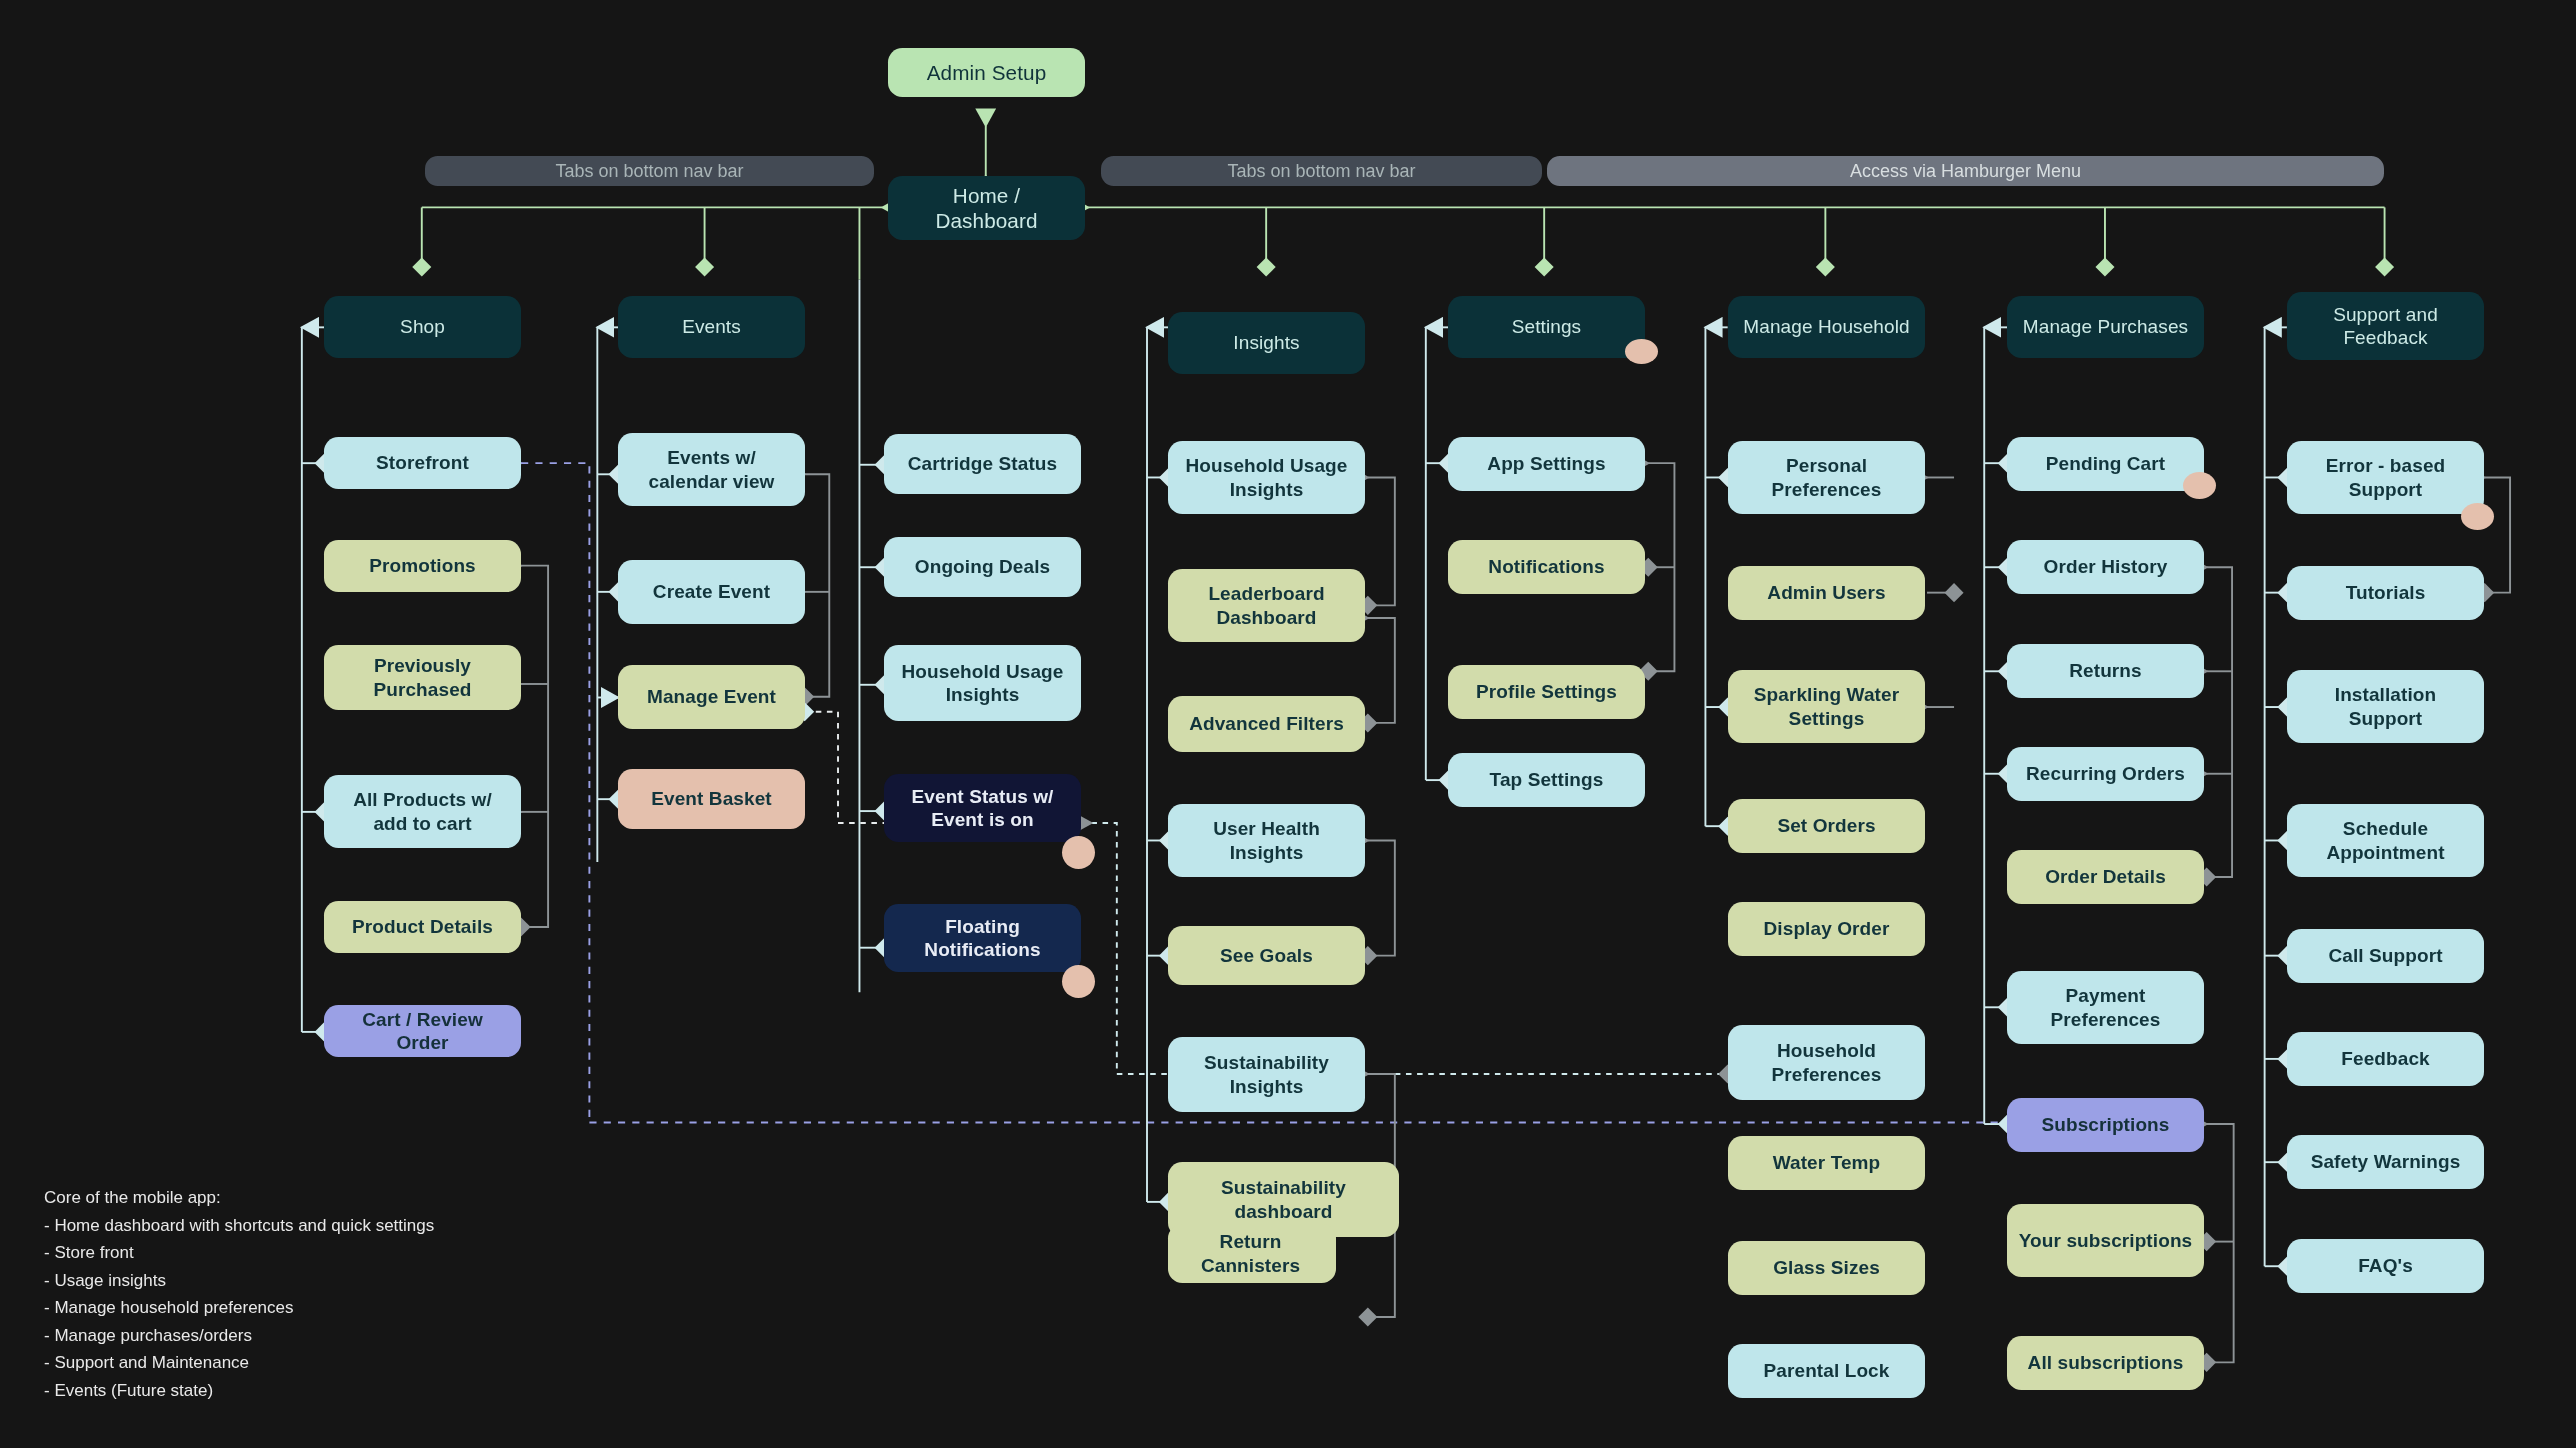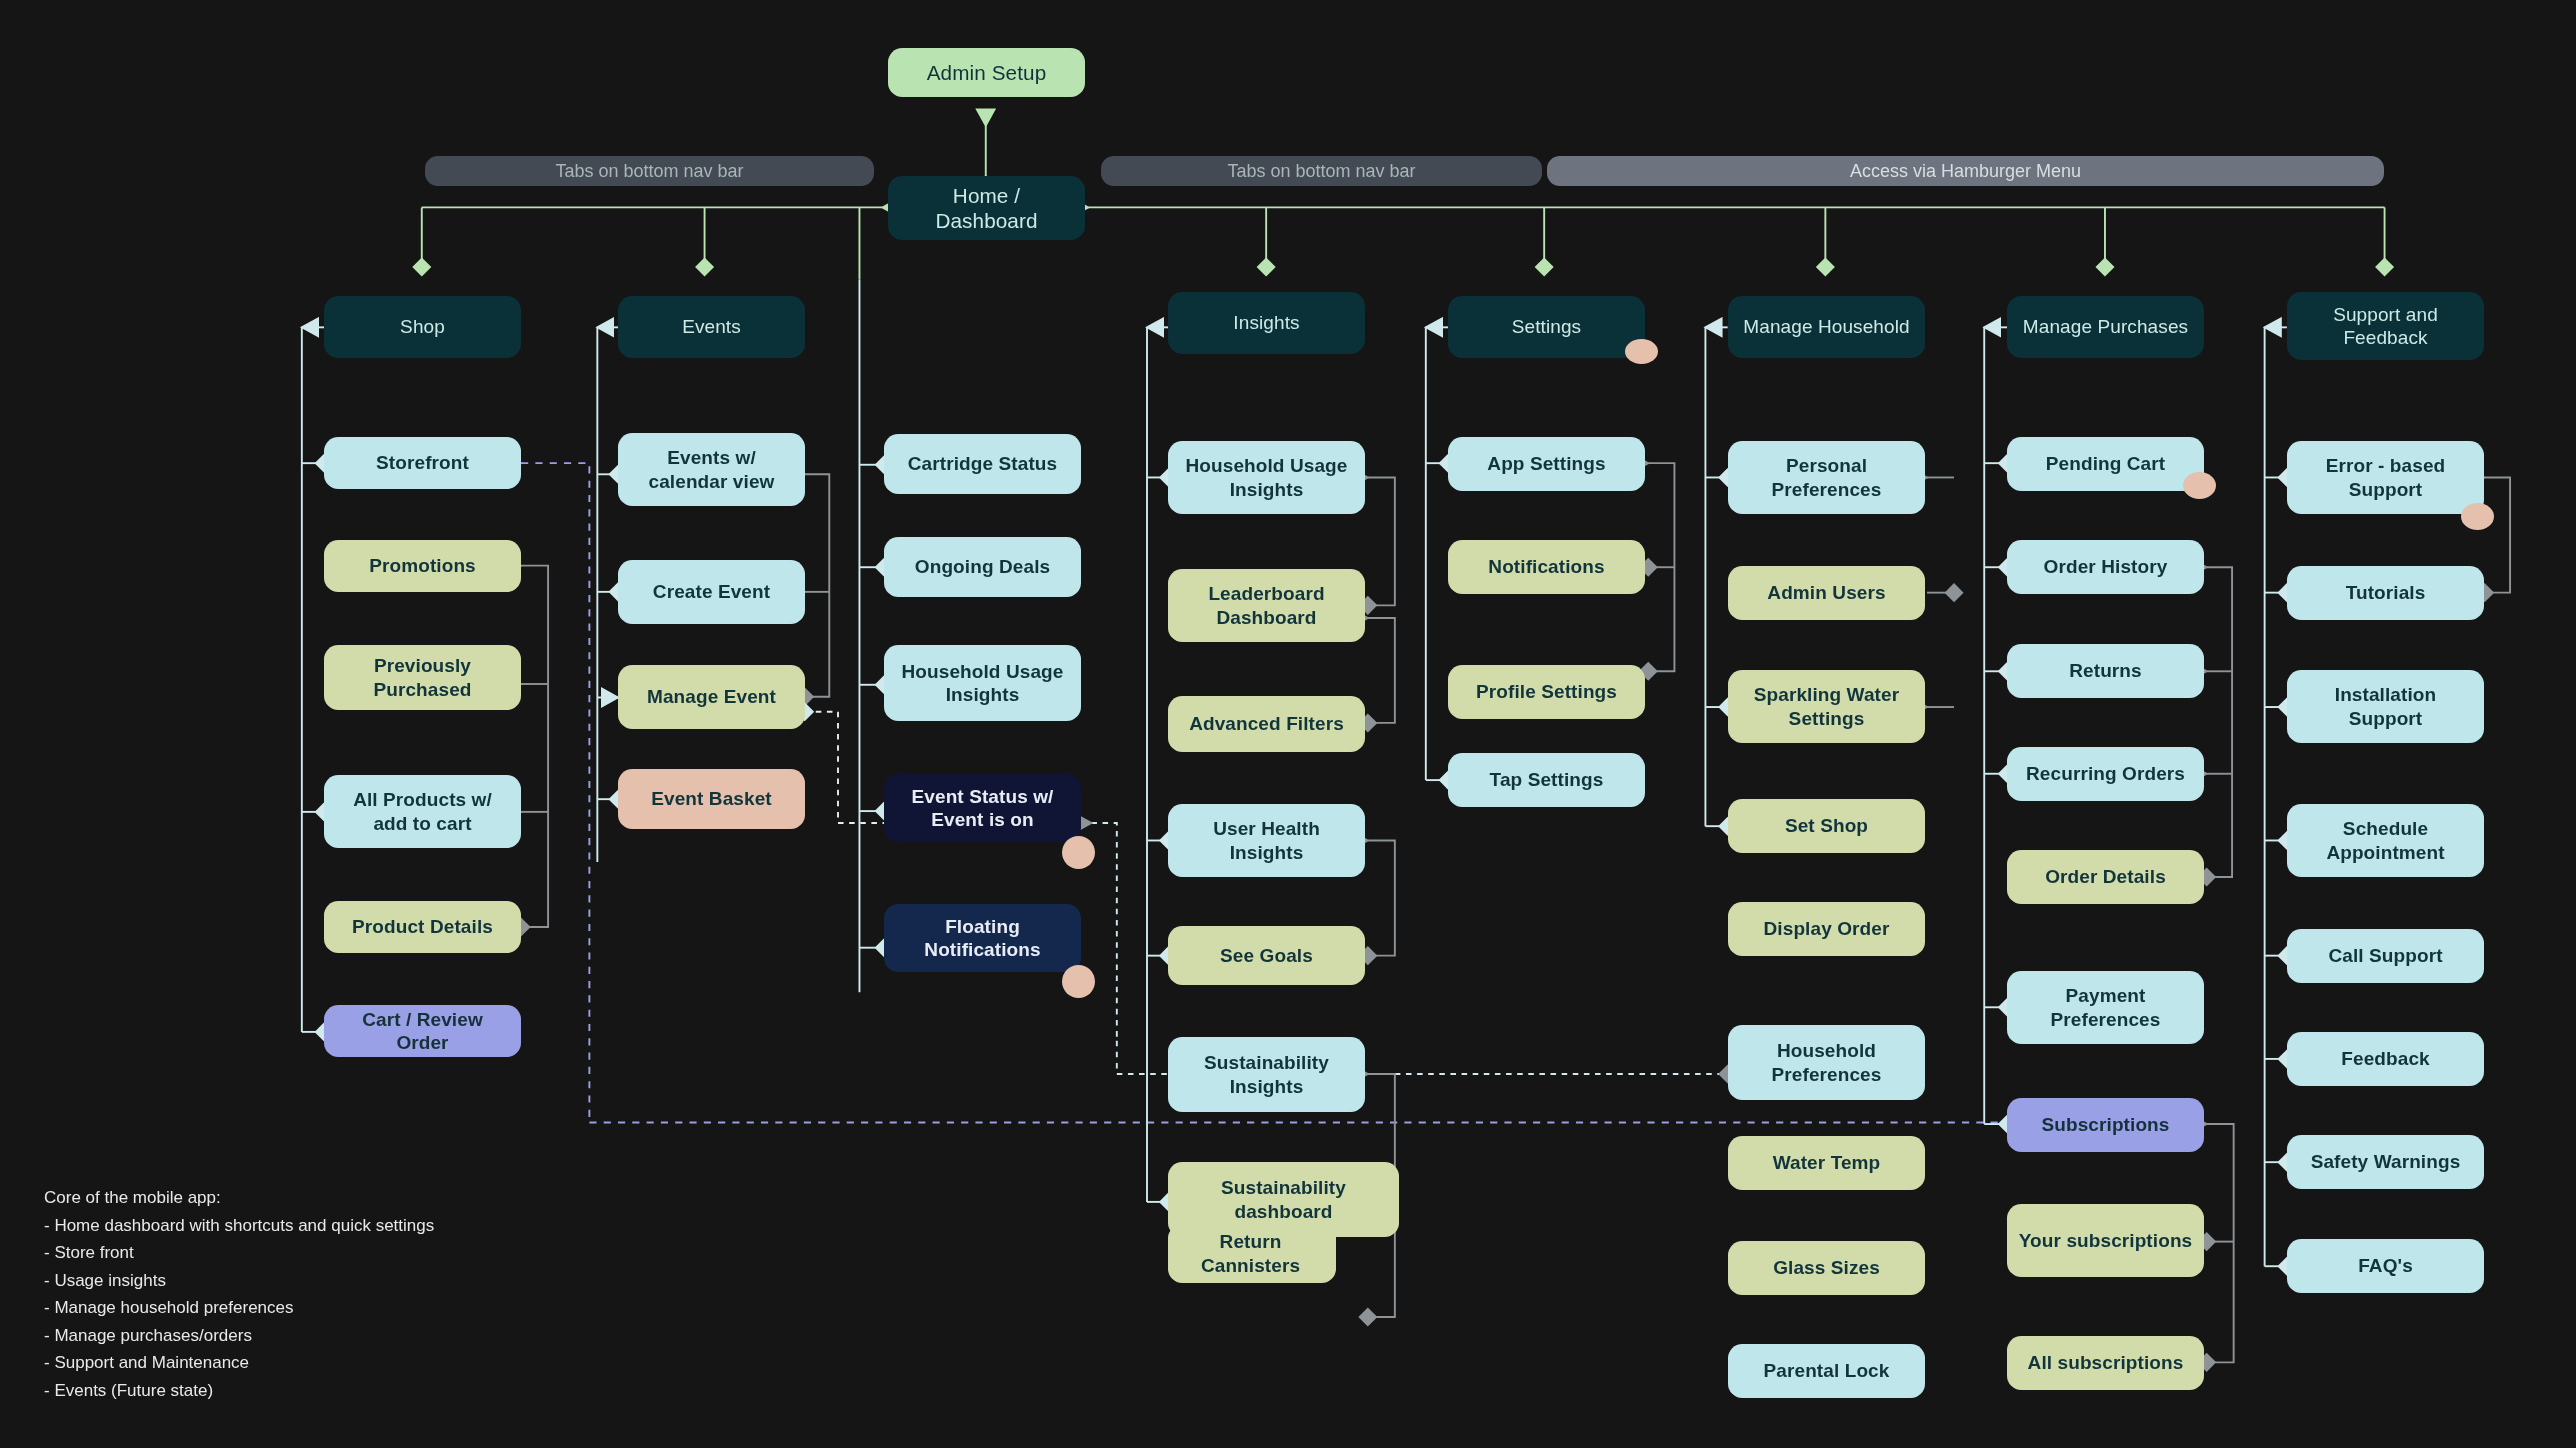--- a/index.html
+++ b/index.html
@@ -262,21 +262,21 @@
   <div class="node t-lightblue fs-md fw-b" style="left:884px;top:645px;width:197px;height:76px;">
     <span class="lbl">Household Usage Insights</span>
   </div>
   <div class="node t-navy fs-md fw-b" style="left:884px;top:774px;width:197px;height:68px;">
     <span class="lbl">Event Status w/ Event is on</span>
   </div>
   <div class="node t-navy2 fs-md fw-b" style="left:884px;top:904px;width:197px;height:68px;">
     <span class="lbl">Floating Notifications</span>
   </div>
 
-  <div class="node t-dark fs-md" style="left:1168px;top:292px;width:197px;height:62px;">
+  <div class="node t-dark fs-md" style="left:1168px;top:312px;width:197px;height:62px;">
     <span class="lbl">Insights</span>
   </div>
   <div class="node t-lightblue fs-md fw-b" style="left:1168px;top:441px;width:197px;height:73px;">
     <span class="lbl">Household Usage Insights</span>
   </div>
   <div class="node t-olive fs-md fw-b" style="left:1168px;top:569px;width:197px;height:73px;">
     <span class="lbl">Leaderboard Dashboard</span>
   </div>
   <div class="node t-olive fs-md fw-b" style="left:1168px;top:696px;width:197px;height:56px;">
     <span class="lbl">Advanced Filters</span>
@@ -319,21 +319,21 @@
   <div class="node t-lightblue fs-md fw-b" style="left:1728px;top:441px;width:197px;height:73px;">
     <span class="lbl">Personal Preferences</span>
   </div>
   <div class="node t-olive fs-md fw-b" style="left:1728px;top:566px;width:197px;height:54px;">
     <span class="lbl">Admin Users</span>
   </div>
   <div class="node t-olive fs-md fw-b" style="left:1728px;top:670px;width:197px;height:73px;">
     <span class="lbl">Sparkling Water Settings</span>
   </div>
   <div class="node t-olive fs-md fw-b" style="left:1728px;top:799px;width:197px;height:54px;">
-    <span class="lbl">Set Shop</span>
+    <span class="lbl">Set Orders</span>
   </div>
   <div class="node t-olive fs-md fw-b" style="left:1728px;top:902px;width:197px;height:54px;">
     <span class="lbl">Display Order</span>
   </div>
   <div class="node t-lightblue fs-md fw-b" style="left:1728px;top:1025px;width:197px;height:75px;">
     <span class="lbl">Household Preferences</span>
   </div>
   <div class="node t-olive fs-md fw-b" style="left:1728px;top:1136px;width:197px;height:54px;">
     <span class="lbl">Water Temp</span>
   </div>

